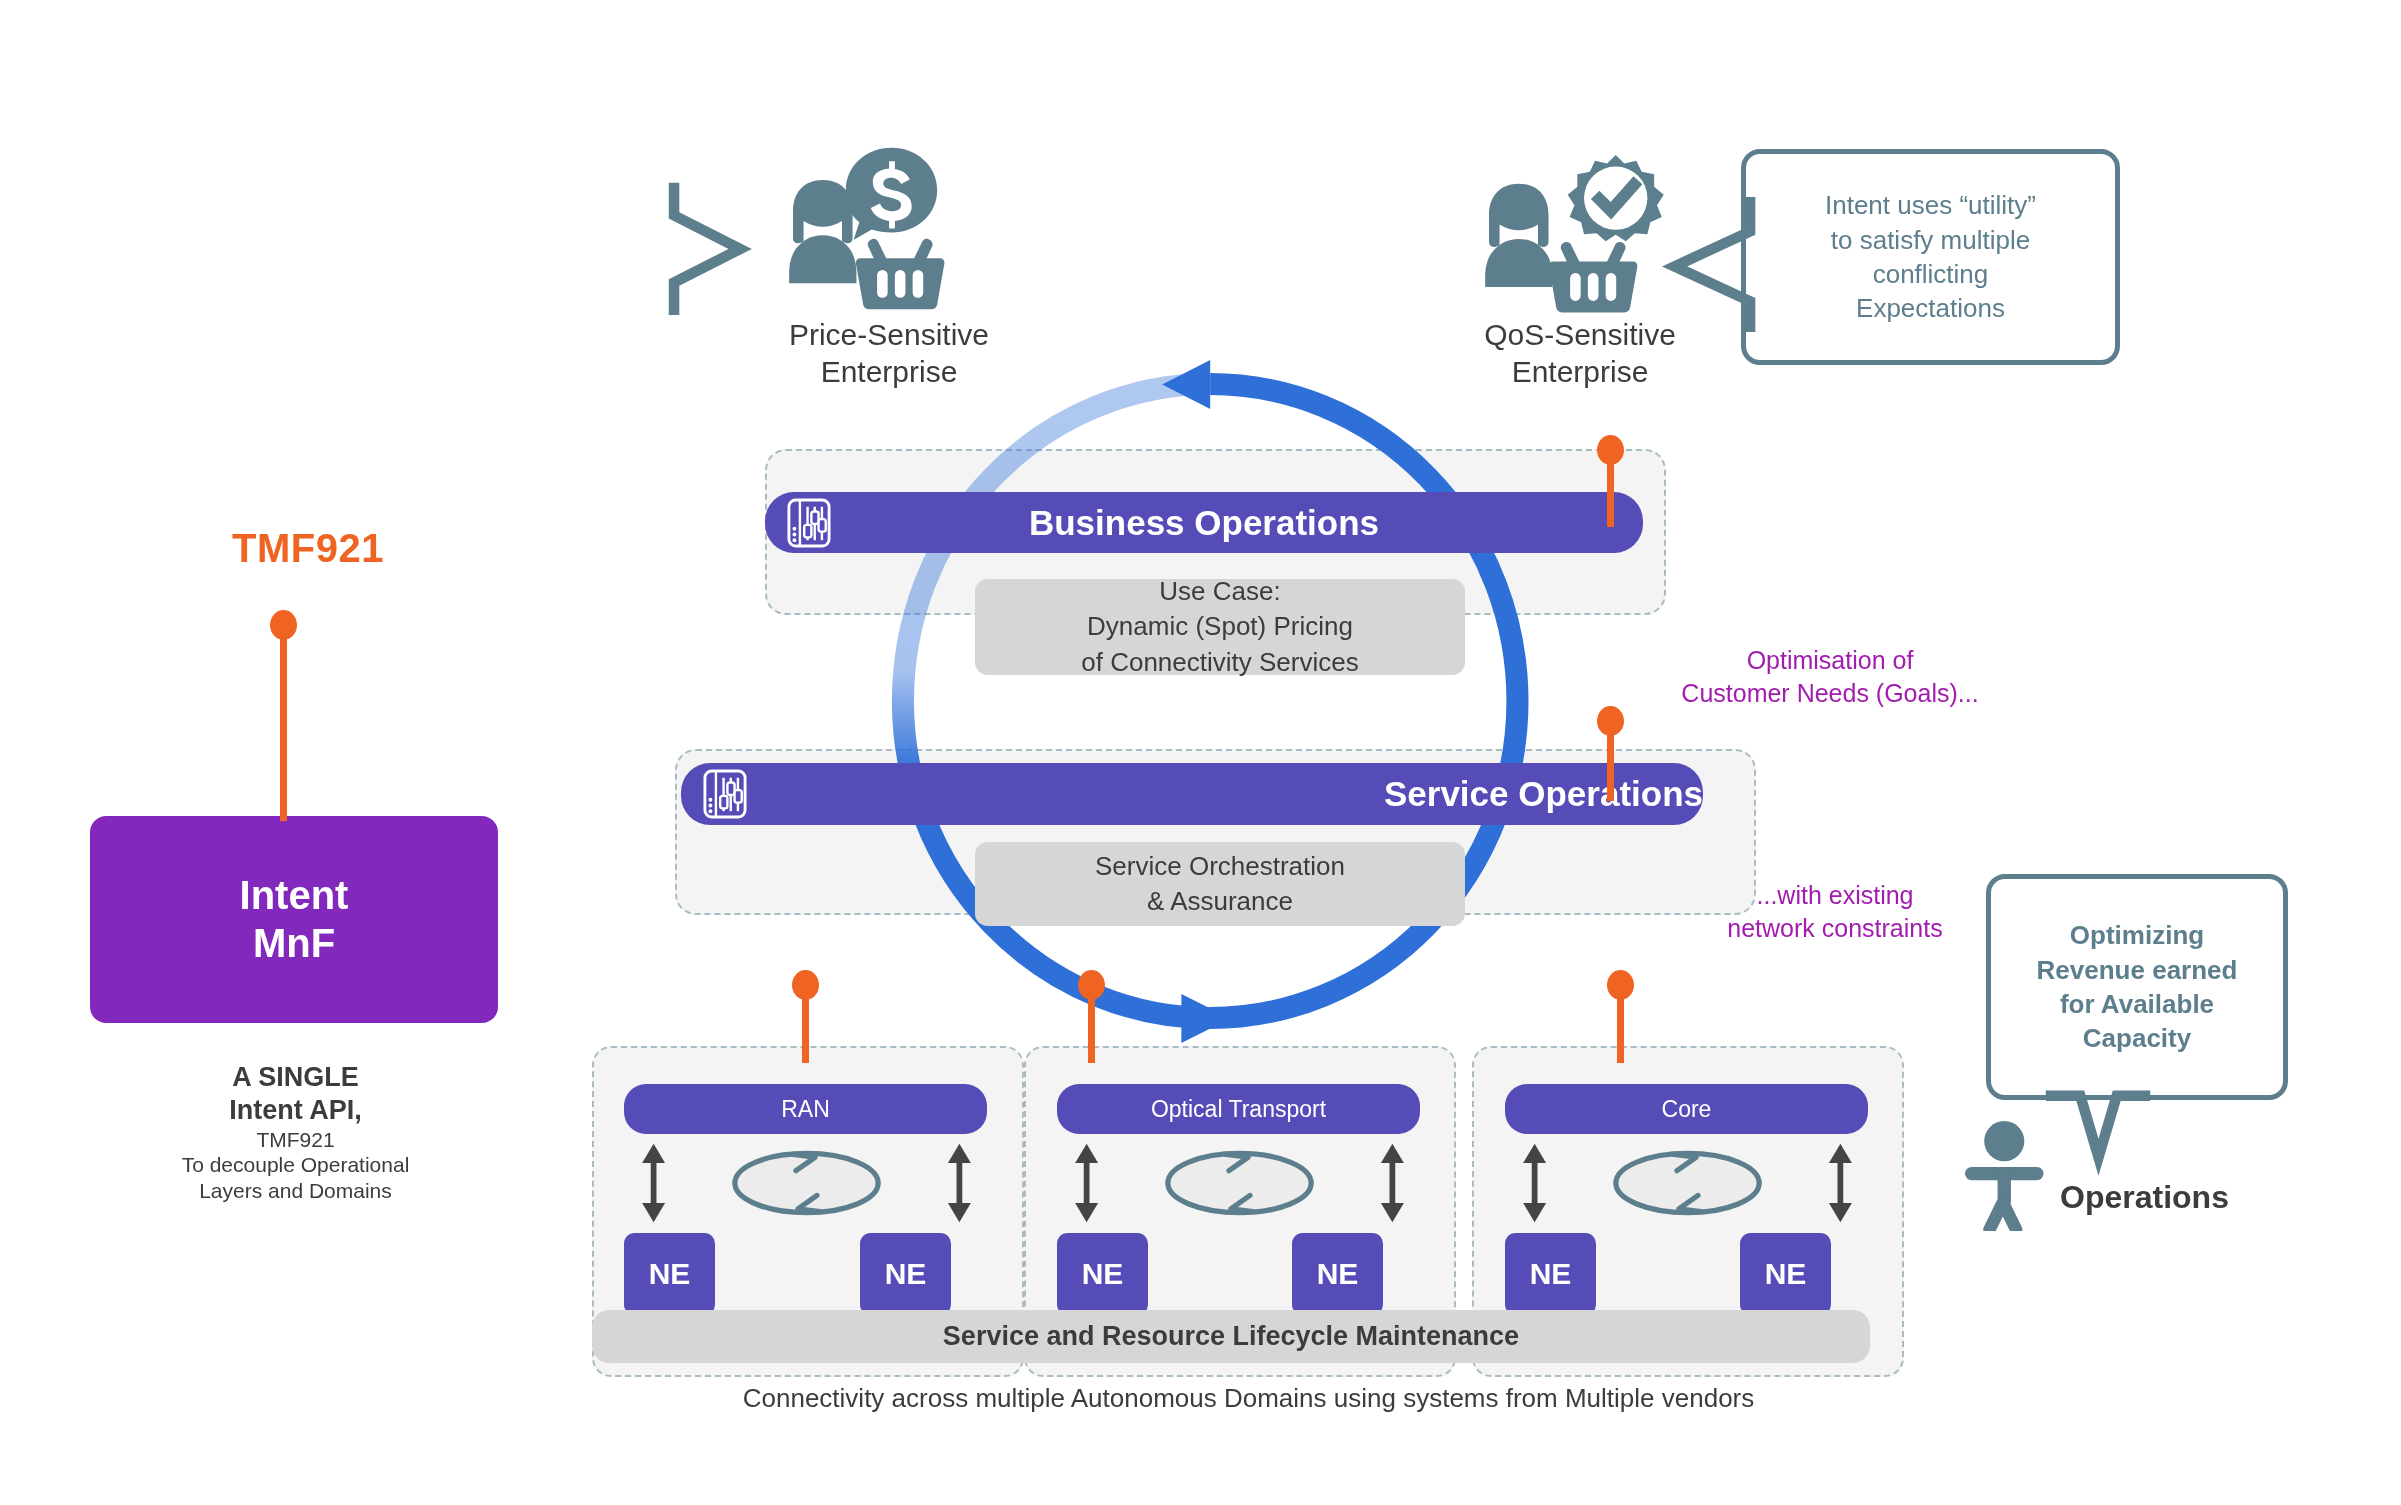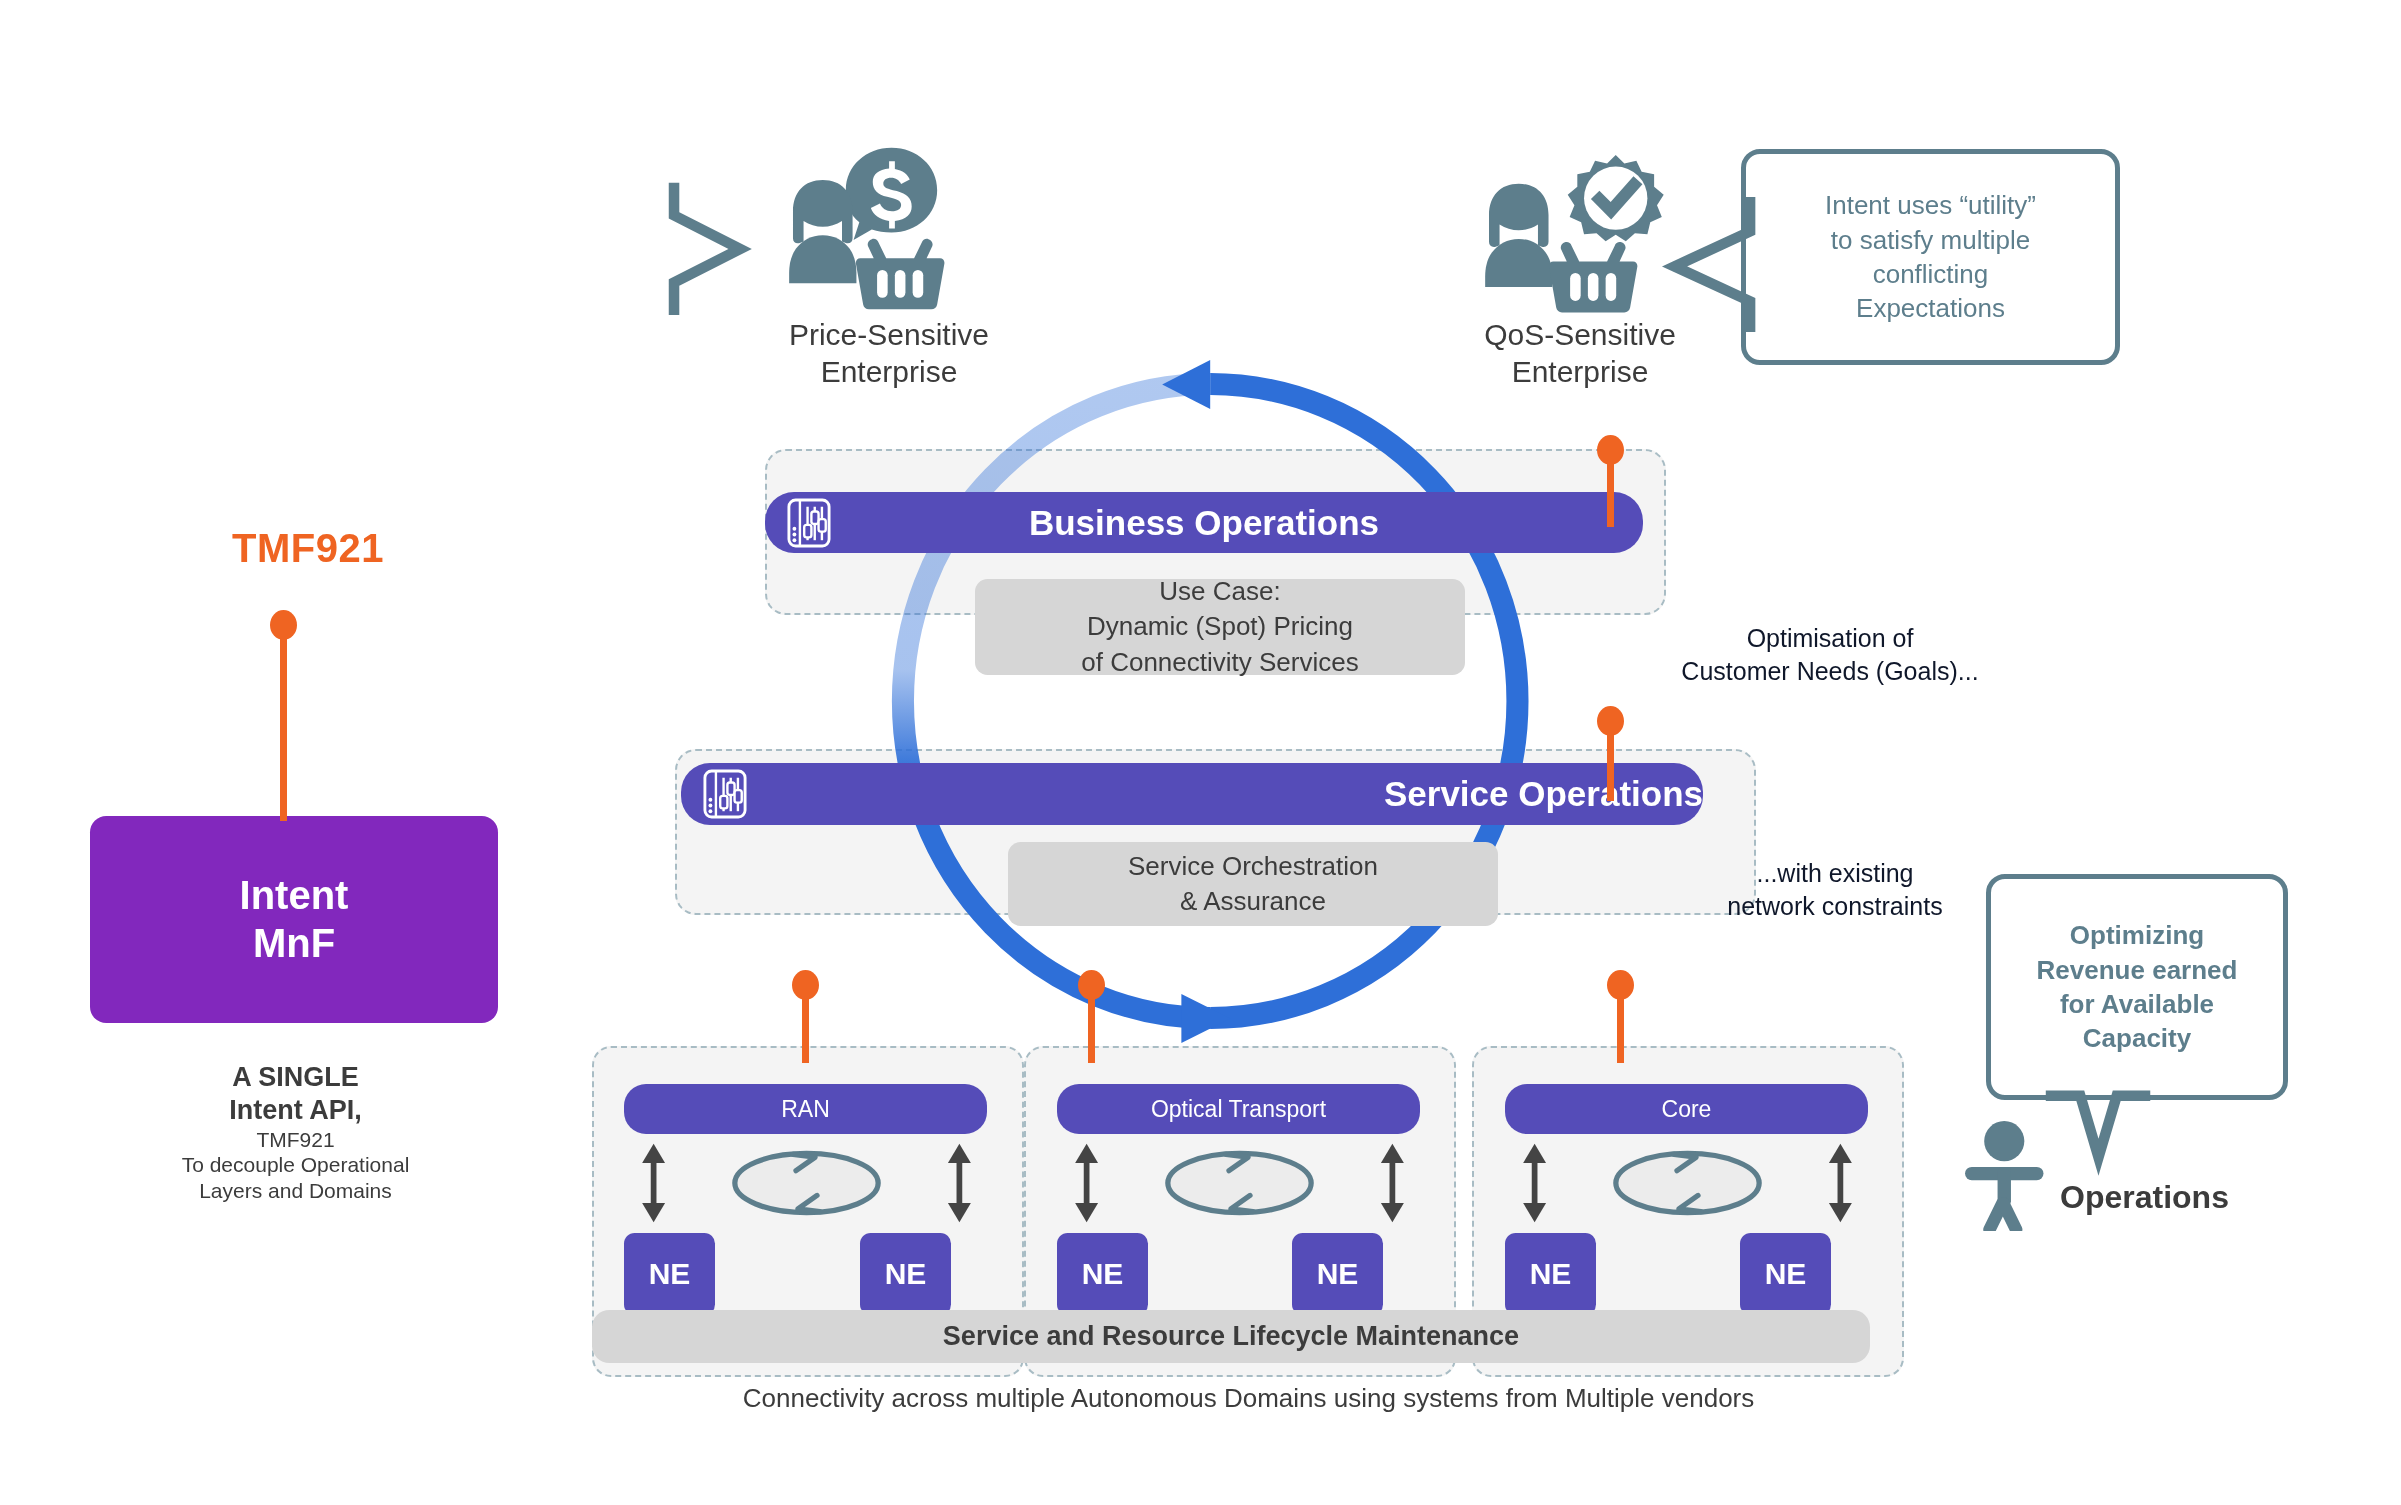--- a/index.html
+++ b/index.html
@@ -105,22 +105,22 @@
     position:absolute;background:#d6d6d6;border-radius:17.3px;
     display:flex;align-items:center;justify-content:center;
     color:#3c3c3c;font-size:27px;font-weight:bold;z-index:16;
   }
   .bottom-caption{
     position:absolute;text-align:center;color:#3c3c3c;font-size:26px;z-index:16;
   }
 
   
   .side-note{
-    position:absolute;text-align:center;color:#0f172a;font-size:25px;
-    line-height:1.30;z-index:20;
+    position:absolute;text-align:center;color:#a21caf;font-size:25px;
+    line-height:1.30;z-index:20;margin-top:22px;
   }
 
   .ops-label{
     position:absolute;color:#3c3c3c;font-size:32px;font-weight:bold;z-index:25;
   }
 
   svg{display:block;}
 </style>
 </head>
 <body>
@@ -314,21 +314,21 @@
       <rect x="66" y="44" width="15" height="26" rx="5" fill="#554cb8" stroke="#ffffff" stroke-width="5"></rect>
     </svg>
     <span>Service Operations</span>
   </div>
 
   <div class="pin" style="left:1597px;top:706px;width:29px;height:96px;">
     <div class="head"></div>
     <div class="stem" style="height:70px;"></div>
   </div>
 
-  <div class="note-box" style="left:975px;top:842px;width:490px;height:84px;margin-left:33px;">
+  <div class="note-box" style="left:975px;top:842px;width:490px;height:84px;">
     <span>
       <span>Service Orchestration</span><br>
       <span>&amp; Assurance</span>
     </span>
   </div>
 
   <div class="side-note" style="left:1657px;top:622px;width:346px;">
     <span>Optimisation of</span><br>
     <span>Customer Needs  (Goals)...</span>
   </div>

